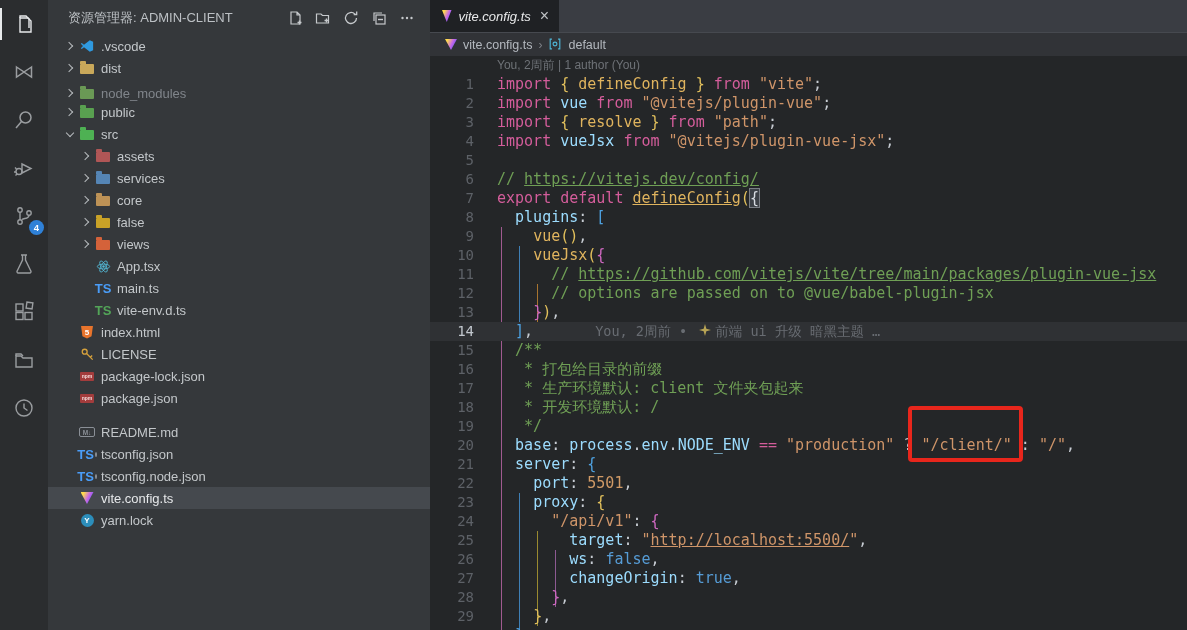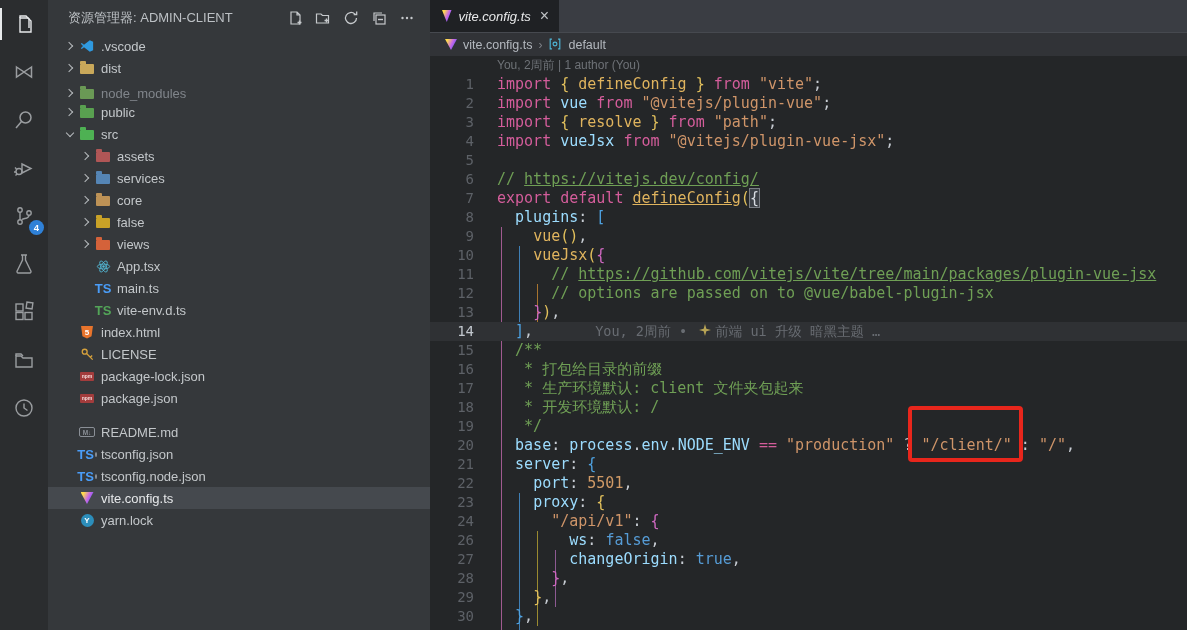--- a/index.html
+++ b/index.html
@@ -435,20 +435,21 @@
           <div class="line"><span class="ln">15</span><span class="lc"><span class="tok-pl">  </span><span class="tok-cmt">/**</span></span></div>
           <div class="line"><span class="ln">16</span><span class="lc"><span class="tok-pl">  </span><span class="tok-cmt"> * 打包给目录的前缀</span></span></div>
           <div class="line"><span class="ln">17</span><span class="lc"><span class="tok-pl">  </span><span class="tok-cmt"> * 生产环境默认: client 文件夹包起来</span></span></div>
           <div class="line"><span class="ln">18</span><span class="lc"><span class="tok-pl">  </span><span class="tok-cmt"> * 开发环境默认: /</span></span></div>
           <div class="line"><span class="ln">19</span><span class="lc"><span class="tok-pl">  </span><span class="tok-cmt"> */</span></span></div>
           <div class="line"><span class="ln">20</span><span class="lc"><span class="tok-pl">  </span><span class="tok-prop">base</span><span class="tok-pl">: </span><span class="tok-var">process</span><span class="tok-pl">.</span><span class="tok-var">env</span><span class="tok-pl">.</span><span class="tok-var">NODE_ENV</span><span class="tok-pl"> </span><span class="tok-kw">==</span><span class="tok-pl"> </span><span class="tok-str">"production"</span><span class="tok-pl"> ? </span><span class="tok-str redbox-anchor">"/client/"<i class="red-annotation"></i></span><span class="tok-pl"> : </span><span class="tok-str">"/"</span><span class="tok-pl">,</span></span></div>
           <div class="line"><span class="ln">21</span><span class="lc"><span class="tok-pl">  </span><span class="tok-prop">server</span><span class="tok-pl">: </span><span class="tok-b3">{</span></span></div>
           <div class="line"><span class="ln">22</span><span class="lc"><span class="tok-pl">    </span><span class="tok-prop">port</span><span class="tok-pl">: </span><span class="tok-num">5501</span><span class="tok-pl">,</span></span></div>
           <div class="line"><span class="ln">23</span><span class="lc"><span class="tok-pl">    </span><span class="tok-prop">proxy</span><span class="tok-pl">: </span><span class="tok-b1">{</span></span></div>
           <div class="line"><span class="ln">24</span><span class="lc"><span class="tok-pl">      </span><span class="tok-str">"/api/v1"</span><span class="tok-pl">: </span><span class="tok-b2">{</span></span></div>
+          <div class="line"><span class="ln">25</span><span class="lc"><span class="tok-pl">        </span><span class="tok-prop">target</span><span class="tok-pl">: </span><span class="tok-str">"</span><span class="tok-strU">http://localhost:5500/</span><span class="tok-str">"</span><span class="tok-pl">,</span></span></div>
           <div class="line"><span class="ln">26</span><span class="lc"><span class="tok-pl">        </span><span class="tok-prop">ws</span><span class="tok-pl">: </span><span class="tok-kw2">false</span><span class="tok-pl">,</span></span></div>
           <div class="line"><span class="ln">27</span><span class="lc"><span class="tok-pl">        </span><span class="tok-prop">changeOrigin</span><span class="tok-pl">: </span><span class="tok-kw2">true</span><span class="tok-pl">,</span></span></div>
           <div class="line"><span class="ln">28</span><span class="lc"><span class="tok-pl">      </span><span class="tok-b2">}</span><span class="tok-pl">,</span></span></div>
           <div class="line"><span class="ln">29</span><span class="lc"><span class="tok-pl">    </span><span class="tok-b1">}</span><span class="tok-pl">,</span></span></div>
           <div class="line"><span class="ln">30</span><span class="lc"><span class="tok-pl">  </span><span class="tok-b3">}</span><span class="tok-pl">,</span></span></div>
         </div>
     </div>
   </div>
 
 </div>

